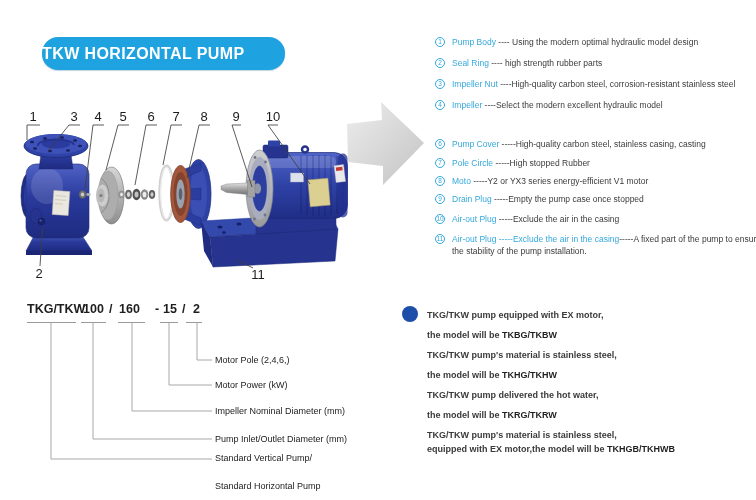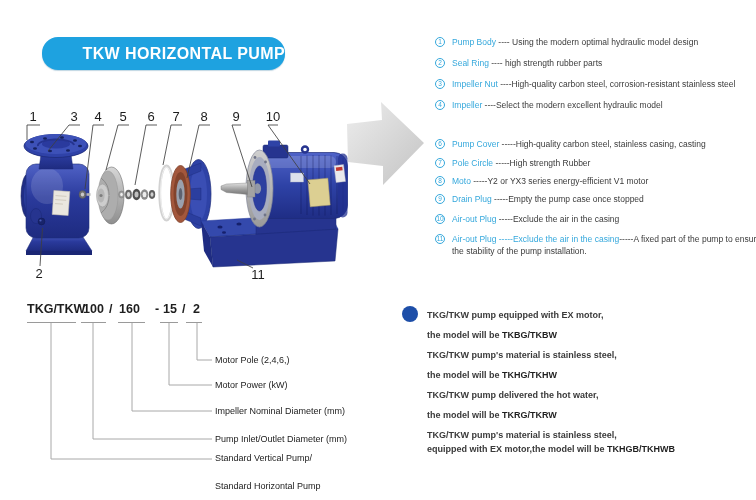--- a/index.html
+++ b/index.html
@@ -2,21 +2,21 @@
 <html><head>
 <meta charset="utf-8">
 <style>
   * { margin:0; padding:0; box-sizing:border-box; }
   html,body { background:#fff; }
   body { font-family:"Liberation Sans","DejaVu Sans",sans-serif; }
   #page { position:relative; width:756px; height:500px; background:#ffffff; overflow:hidden; }
 
   
   .banner { position:absolute; left:42px; top:37px; width:243px; height:33px;
-            background:#1ea2e0; border-radius:16px; text-align:right;
+            background:#1ea2e0; border-radius:16px; text-align:left;
             box-shadow:0 1px 1px rgba(0,90,140,.25); }
   .banner span { color:#ffffff; font-weight:bold; font-size:16px; line-height:33px; letter-spacing:.4px; }
 
   
   #diagram { position:absolute; left:5px; top:90px; width:430px; height:200px; }
   #diagram text { font-family:"Liberation Sans","DejaVu Sans",sans-serif; font-size:13px; fill:#1c1c1c; }
 
   
   .plist { position:absolute; left:420px; top:30px; width:333px; height:245px; }
   .pl-item { position:absolute; left:15px; padding-left:17px; font-size:8.5px; line-height:11.5px; color:#3b3b3b; width:100%; }
@@ -220,21 +220,21 @@
     <text x="34" y="188" text-anchor="middle">2</text>
     <text x="253" y="189" text-anchor="middle">11</text>
   </svg>
 
   <div class="plist">
     <div class="pl-item" style="top:7px"><span class="pl-num">1</span><span class="pl-blue">Pump Body</span><span class="pl-dark"> ---- Using the modern optimal hydraulic model design</span></div>
     <div class="pl-item" style="top:28px"><span class="pl-num">2</span><span class="pl-blue">Seal Ring</span><span class="pl-dark"> ---- high strength rubber parts</span></div>
     <div class="pl-item" style="top:49px"><span class="pl-num">3</span><span class="pl-blue">Impeller Nut</span><span class="pl-dark"> ----High-quality carbon steel, corrosion-resistant stainless steel</span></div>
     <div class="pl-item" style="top:70px"><span class="pl-num">4</span><span class="pl-blue">Impeller</span><span class="pl-dark"> ----Select the modern excellent hydraulic model</span></div>
     <div class="pl-item" style="top:109px"><span class="pl-num">6</span><span class="pl-blue">Pump Cover</span><span class="pl-dark"> -----High-quality carbon steel, stainless casing, casting</span></div>
-    <div class="pl-item" style="top:128px"><span class="pl-num">7</span><span class="pl-blue">Pole Circle</span><span class="pl-dark"> -----High strength Rubber</span></div>
+    <div class="pl-item" style="top:128px"><span class="pl-num">7</span><span class="pl-blue">Pole Circle</span><span class="pl-dark"> -----High stopped Rubber</span></div>
     <div class="pl-item" style="top:146px"><span class="pl-num">8</span><span class="pl-blue">Moto</span><span class="pl-dark"> -----Y2 or YX3 series energy-efficient V1 motor</span></div>
     <div class="pl-item" style="top:164px"><span class="pl-num">9</span><span class="pl-blue">Drain Plug</span><span class="pl-dark"> -----Empty the pump case once stopped</span></div>
     <div class="pl-item" style="top:184px"><span class="pl-num">10</span><span class="pl-blue">Air-out Plug</span><span class="pl-dark"> -----Exclude the air in the casing</span></div>
     <div class="pl-item" style="top:204px"><span class="pl-num">11</span><span class="pl-blue">Air-out Plug -----Exclude the air in the casing</span><span class="pl-dark">-----A fixed part of the pump to ensure the stability of the pump installation.</span></div>
   </div>
 
   <div class="model">
     <svg id="m-lines" viewBox="0 0 345 200">
       <g fill="none" stroke="#a8a8a8" stroke-width="1">
         <path d="M31,27 V164 H192"></path>

